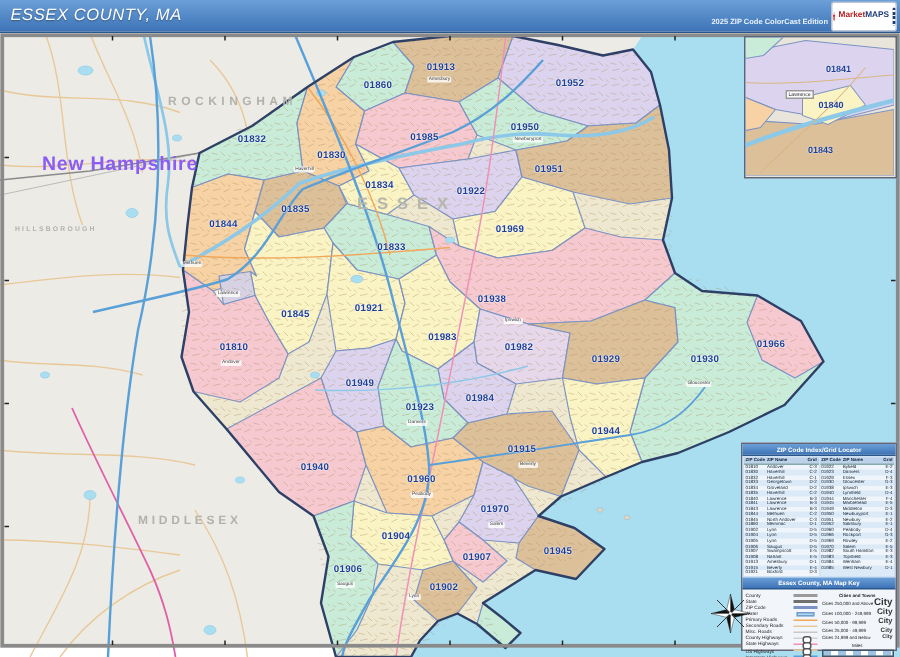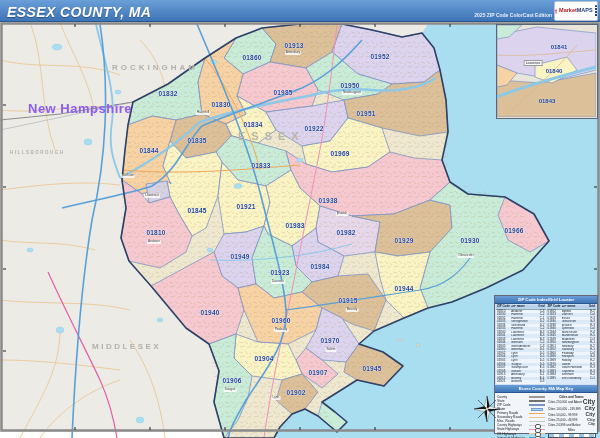--- a/index.html
+++ b/index.html
@@ -1,21 +1,21 @@
 <!DOCTYPE html>
 <html><head>
 <meta charset="utf-8">
 <style>
   html,body{margin:0;padding:0;background:#888;}
   .page{position:relative;width:600px;height:438px;background:#fff;overflow:hidden;
         font-family:"Liberation Sans",sans-serif;}
   
   .hdr{position:absolute;left:0;top:0;width:600px;height:21px;
        background:linear-gradient(#6a9fd8,#3e74b6);border-bottom:1px solid #28568e;}
-  .hdr-title{position:absolute;left:7px;top:4px;color:#fff;font-size:14px;font-weight:bold;
+  .hdr-title{position:absolute;left:7px;top:4px;color:#fff;font-size:11px;font-weight:normal;
              font-style:italic;letter-spacing:.4px;text-shadow:0 1px 1px rgba(0,0,0,.35);}
   .hdr-edition{position:absolute;right:48px;bottom:3px;color:#e8f1fb;font-size:5px;font-weight:bold;}
   .logo{position:absolute;right:2px;top:1px;width:42px;height:18px;background:#fff;
         border:1px solid #b8c4d4;border-radius:2px;display:flex;align-items:center;justify-content:center;gap:2px;}
   .logo-burst{width:7px;height:7px;background:radial-gradient(circle at 40% 40%,#e03030 0 40%,#8a1818 70%);
               clip-path:polygon(50% 0,62% 35%,100% 30%,72% 58%,85% 100%,50% 72%,18% 95%,30% 58%,0 32%,38% 35%);}
   .logo-txt{font-size:5.5px;font-weight:bold;color:#b02020;line-height:1;}
   .logo-txt b{color:#1c3c78;}
   .logo-block{width:8px;height:12px;background:#1c3c78;border-radius:1px;
               background-image:repeating-linear-gradient(#1c3c78 0 2px,#fff 2px 3px);}

